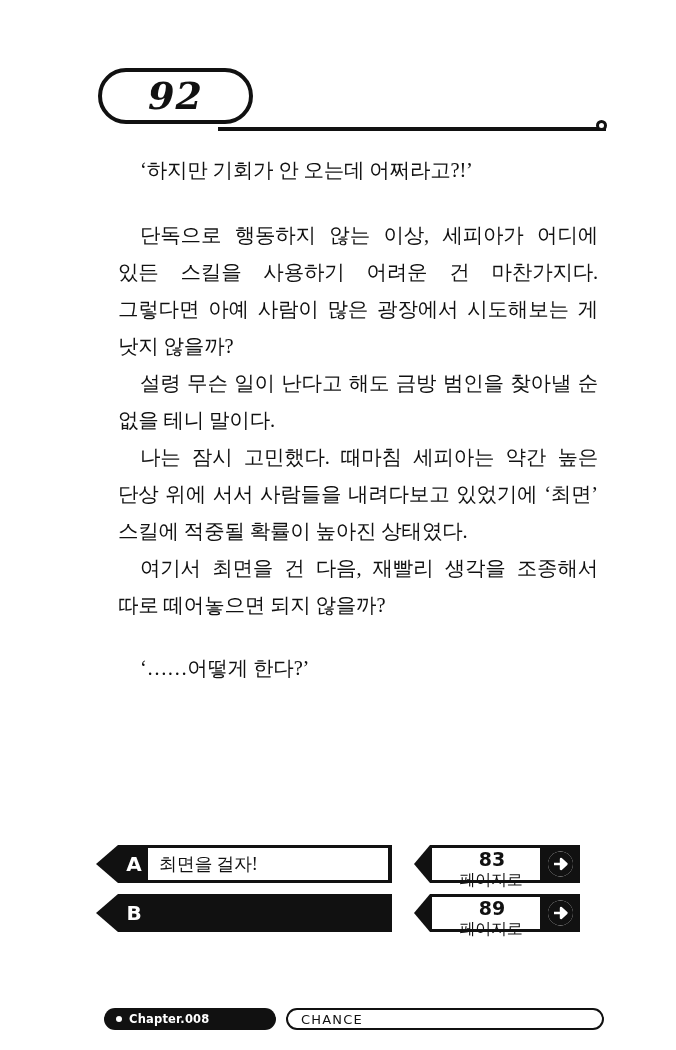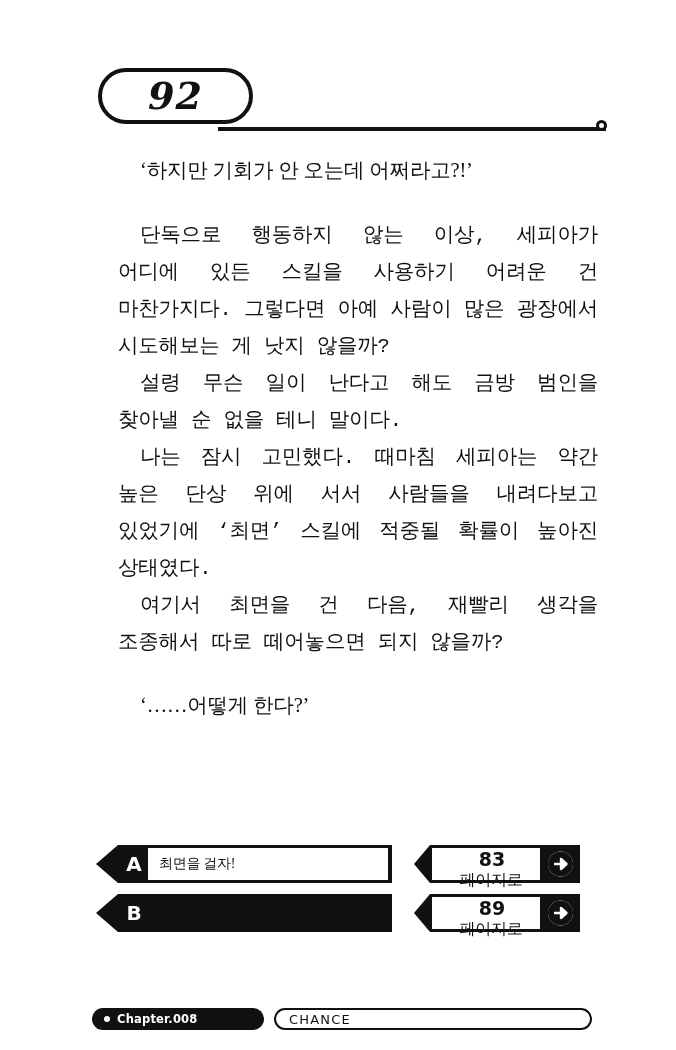--- a/index.html
+++ b/index.html
@@ -81,21 +81,21 @@
     width: 480px;
   }
   .para {
     font-size: 20.5px;
     line-height: 37px;
     text-align: justify;
     margin: 0;
     letter-spacing: -0.2px;
     word-break: keep-all;
   }
-  .para.indent { text-indent: 22px; font-family: Liberation Mono, monospace; }
+  .para.indent { text-indent: 22px; }
   .para.quote  { text-indent: 22px; }
   .gap-lg { height: 28px; }
   .gap-xl { height: 26px; }
 
   
   .choices {
     position: absolute;
     left: 96px;
     top: 845px;
     width: 484px;
@@ -139,21 +139,21 @@
     position: absolute;
     left: 52px;
     top: 3px;
     right: 4px;
     bottom: 3px;
     background: #ffffff;
     display: flex;
     align-items: center;
     padding-left: 11px;
     box-sizing: border-box;
-    font-size: 14px;
+    font-size: 18px;
     color: #111111;
     z-index: 2;
     letter-spacing: -0.3px;
   }
   .choice-right {
     position: absolute;
     right: 0;
     top: 0;
     width: 166px;
     height: 38px;
@@ -205,21 +205,21 @@
     z-index: 3;
     display: flex;
     align-items: center;
     justify-content: center;
   }
   .choice-right .go-arrow svg { display: block; }
 
   
   .footer {
     position: absolute;
-    left: 92px;
+    left: 104px;
     top: 1008px;
     width: 500px;
     height: 14px;
   }
   .chapter-pill {
     position: absolute;
     left: 0;
     top: 0;
     width: 172px;
     height: 22px;

